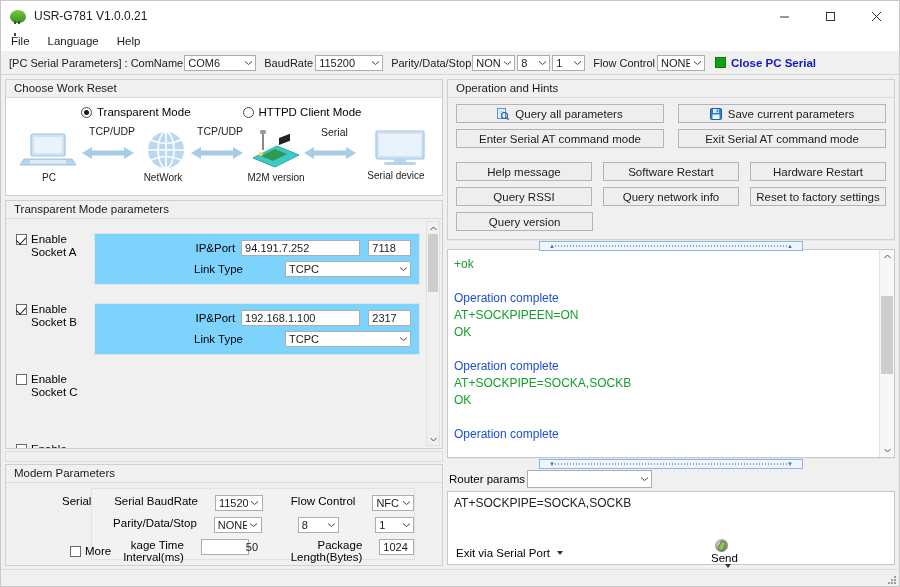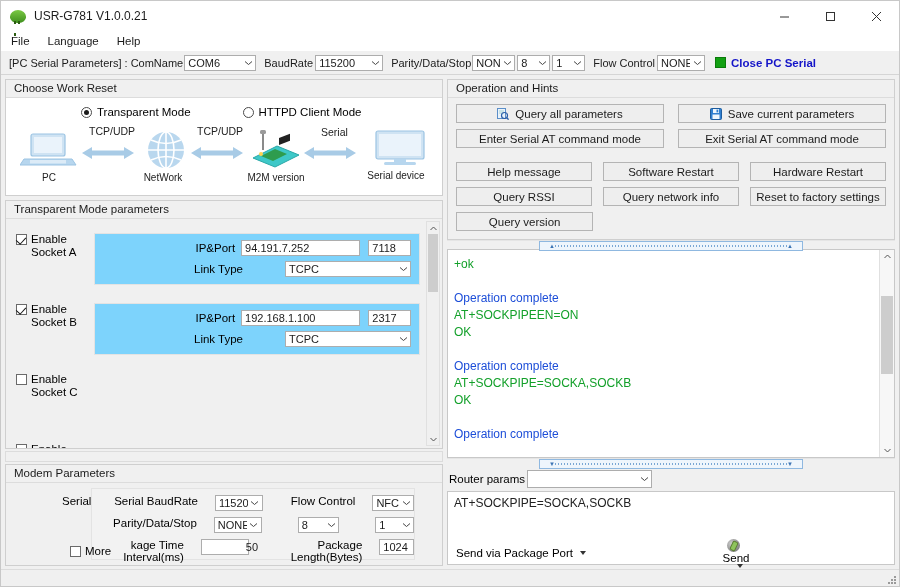--- a/index.html
+++ b/index.html
@@ -584,21 +584,21 @@
             <span class="caret">
                 <svg width="9" height="6" viewBox="0 0 9 6">
                   <path d="M1 1.5 L4.5 4.5 L8 1.5" fill="none" stroke="#444" stroke-width="1"></path>
                 </svg>
               </span>
           </span>
         </div>
         <div class="sendbox">
           <div class="sendtext">AT+SOCKPIPE=SOCKA,SOCKB</div>
           <div class="sendfoot">
-            <span>Send via Package Port</span>
+            <span>Exit via Serial Port</span>
             <span class="tri-dn"></span>
             <span class="right">
               <span class="send-icon"></span>
               <span>Send</span>
               <span class="tri-dn"></span>
             </span>
           </div>
         </div>
       </div>
     </div>

